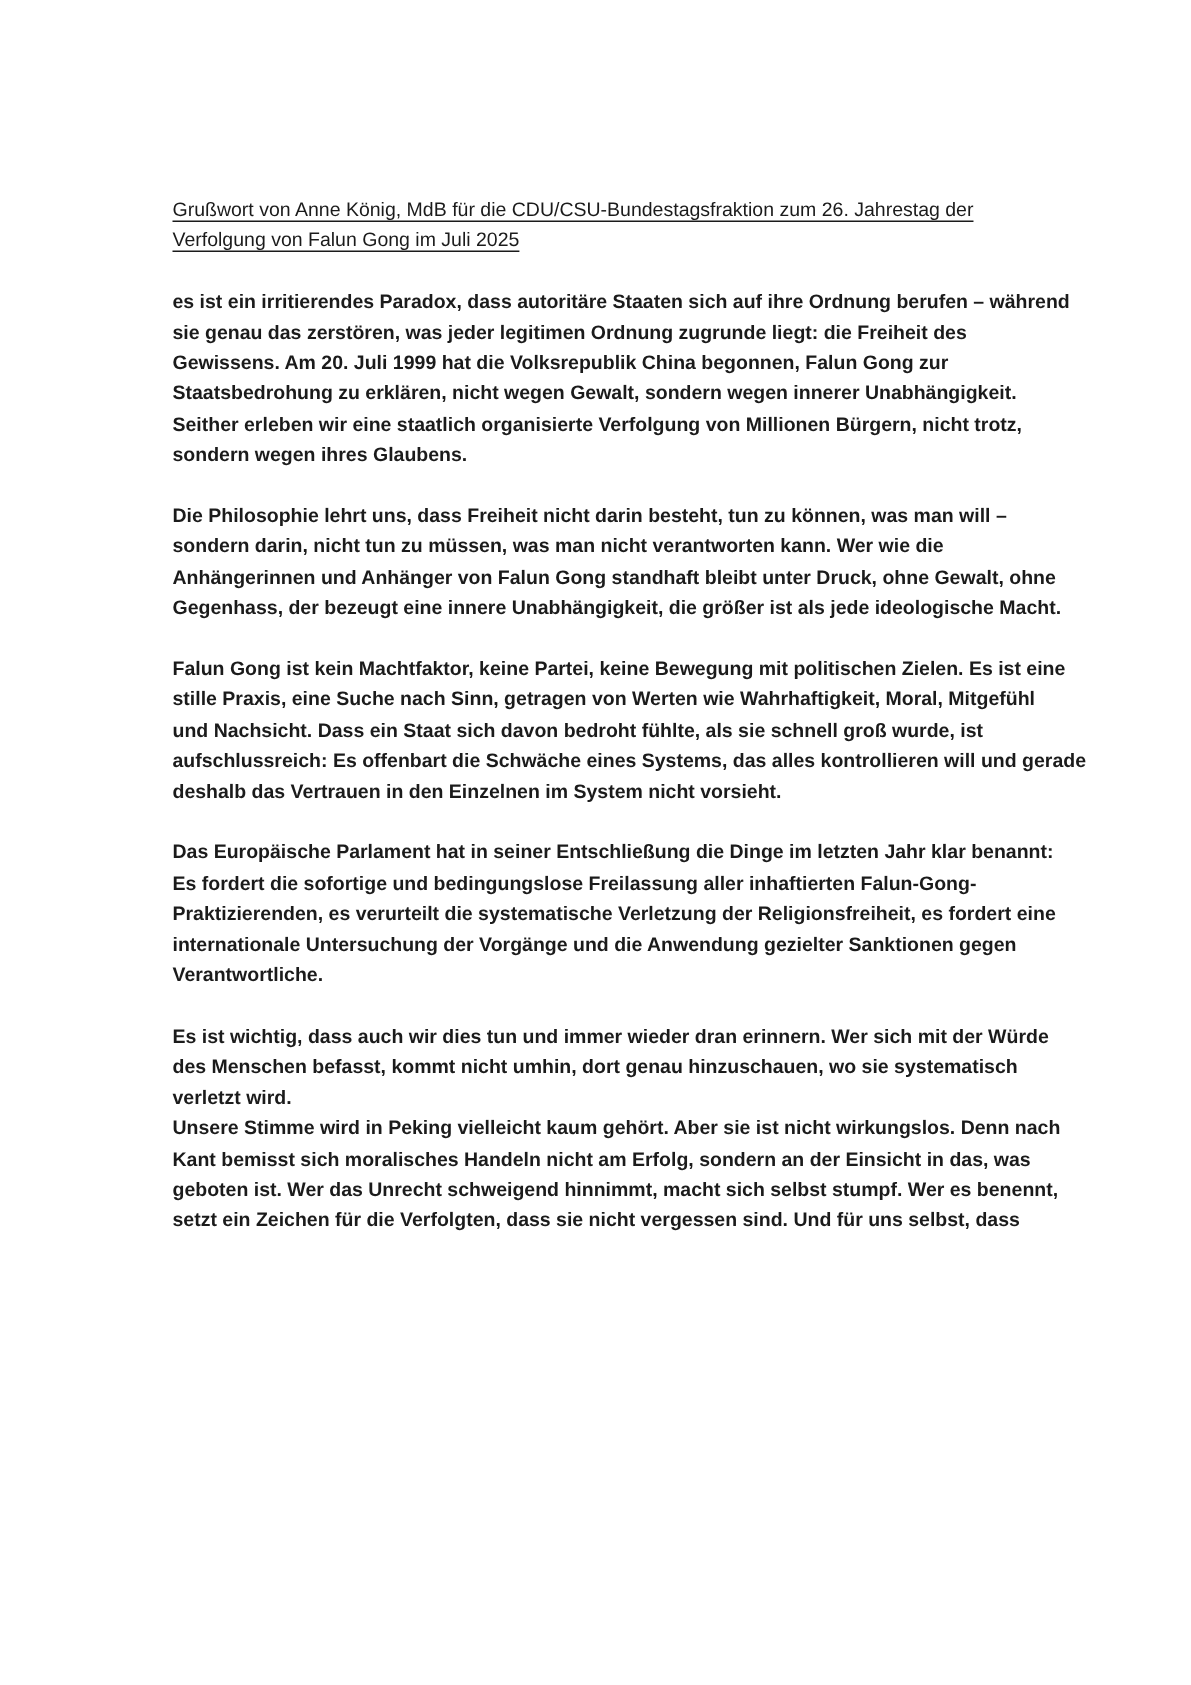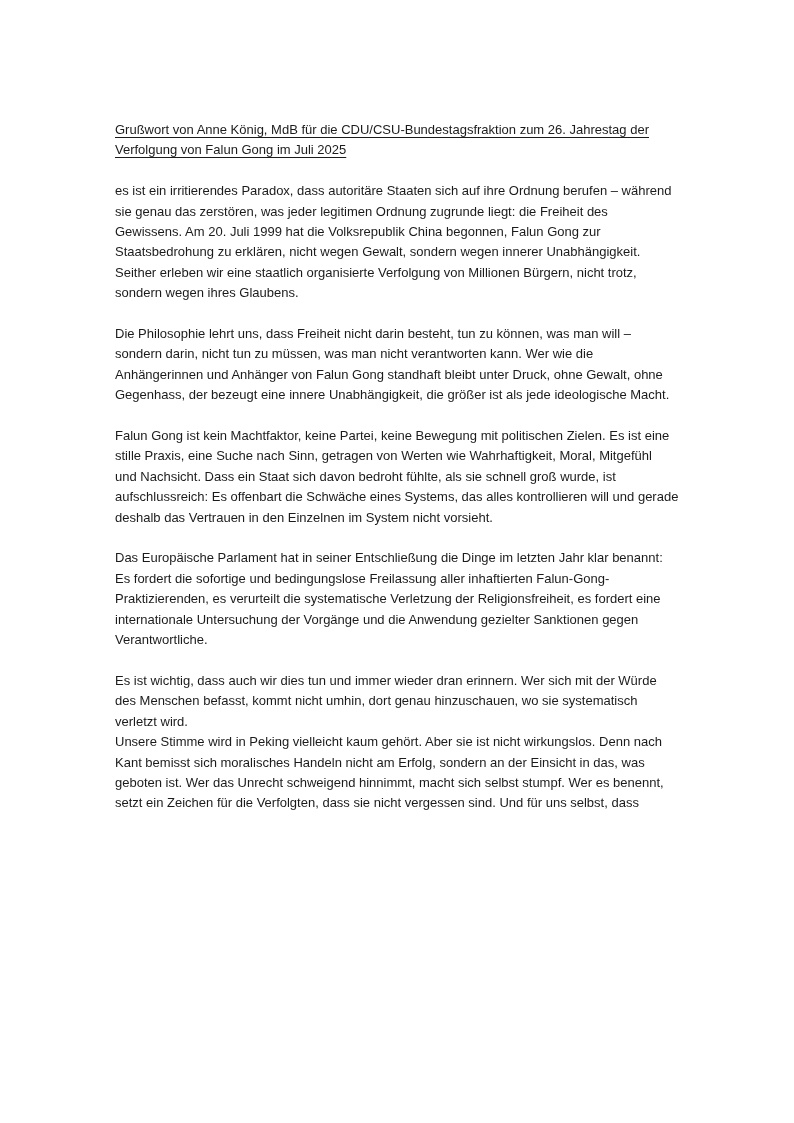--- a/index.html
+++ b/index.html
@@ -9,21 +9,21 @@
   }
   body {
     width: 794px;
     height: 1123px;
     position: relative;
     overflow: hidden;
   }
   .doc {
     position: absolute;
     left: 115px;
-    top: 120px;
+    top: 130px;
     width: 625px;
     font-family: "Liberation Sans", sans-serif;
     font-size: 13px;
     line-height: 20.4px;
     color: #1b1b1b;
   }
   .doc-title {
     font-size: 13px;
     font-weight: 400;
     text-decoration: underline;
@@ -45,20 +45,21 @@
     background-color: #0a0a0a;
     background-image:
       repeating-linear-gradient(45deg,  transparent 0 7px, rgba(120,120,120,0.45) 7px 8px),
       repeating-linear-gradient(-45deg, transparent 0 7px, rgba(120,120,120,0.45) 7px 8px);
   }
   .redaction.r1 { width: 41px; height: 17px; }
   .redaction.r2 { width: 58px; height: 18px; vertical-align: -6px; }
   .para {
     margin: 0 0 20.4px 0;
     white-space: pre-line;
+    font-weight: bold;
   }
   .para:last-child { margin-bottom: 16px; }
 </style>
 </head>
 <body>
 
 <div class="doc">
 
   <h1 class="doc-title">Grußwort von Anne König, MdB für die CDU/CSU-Bundestagsfraktion zum 26. Jahrestag der
 Verfolgung von Falun Gong im Juli 2025</h1>

